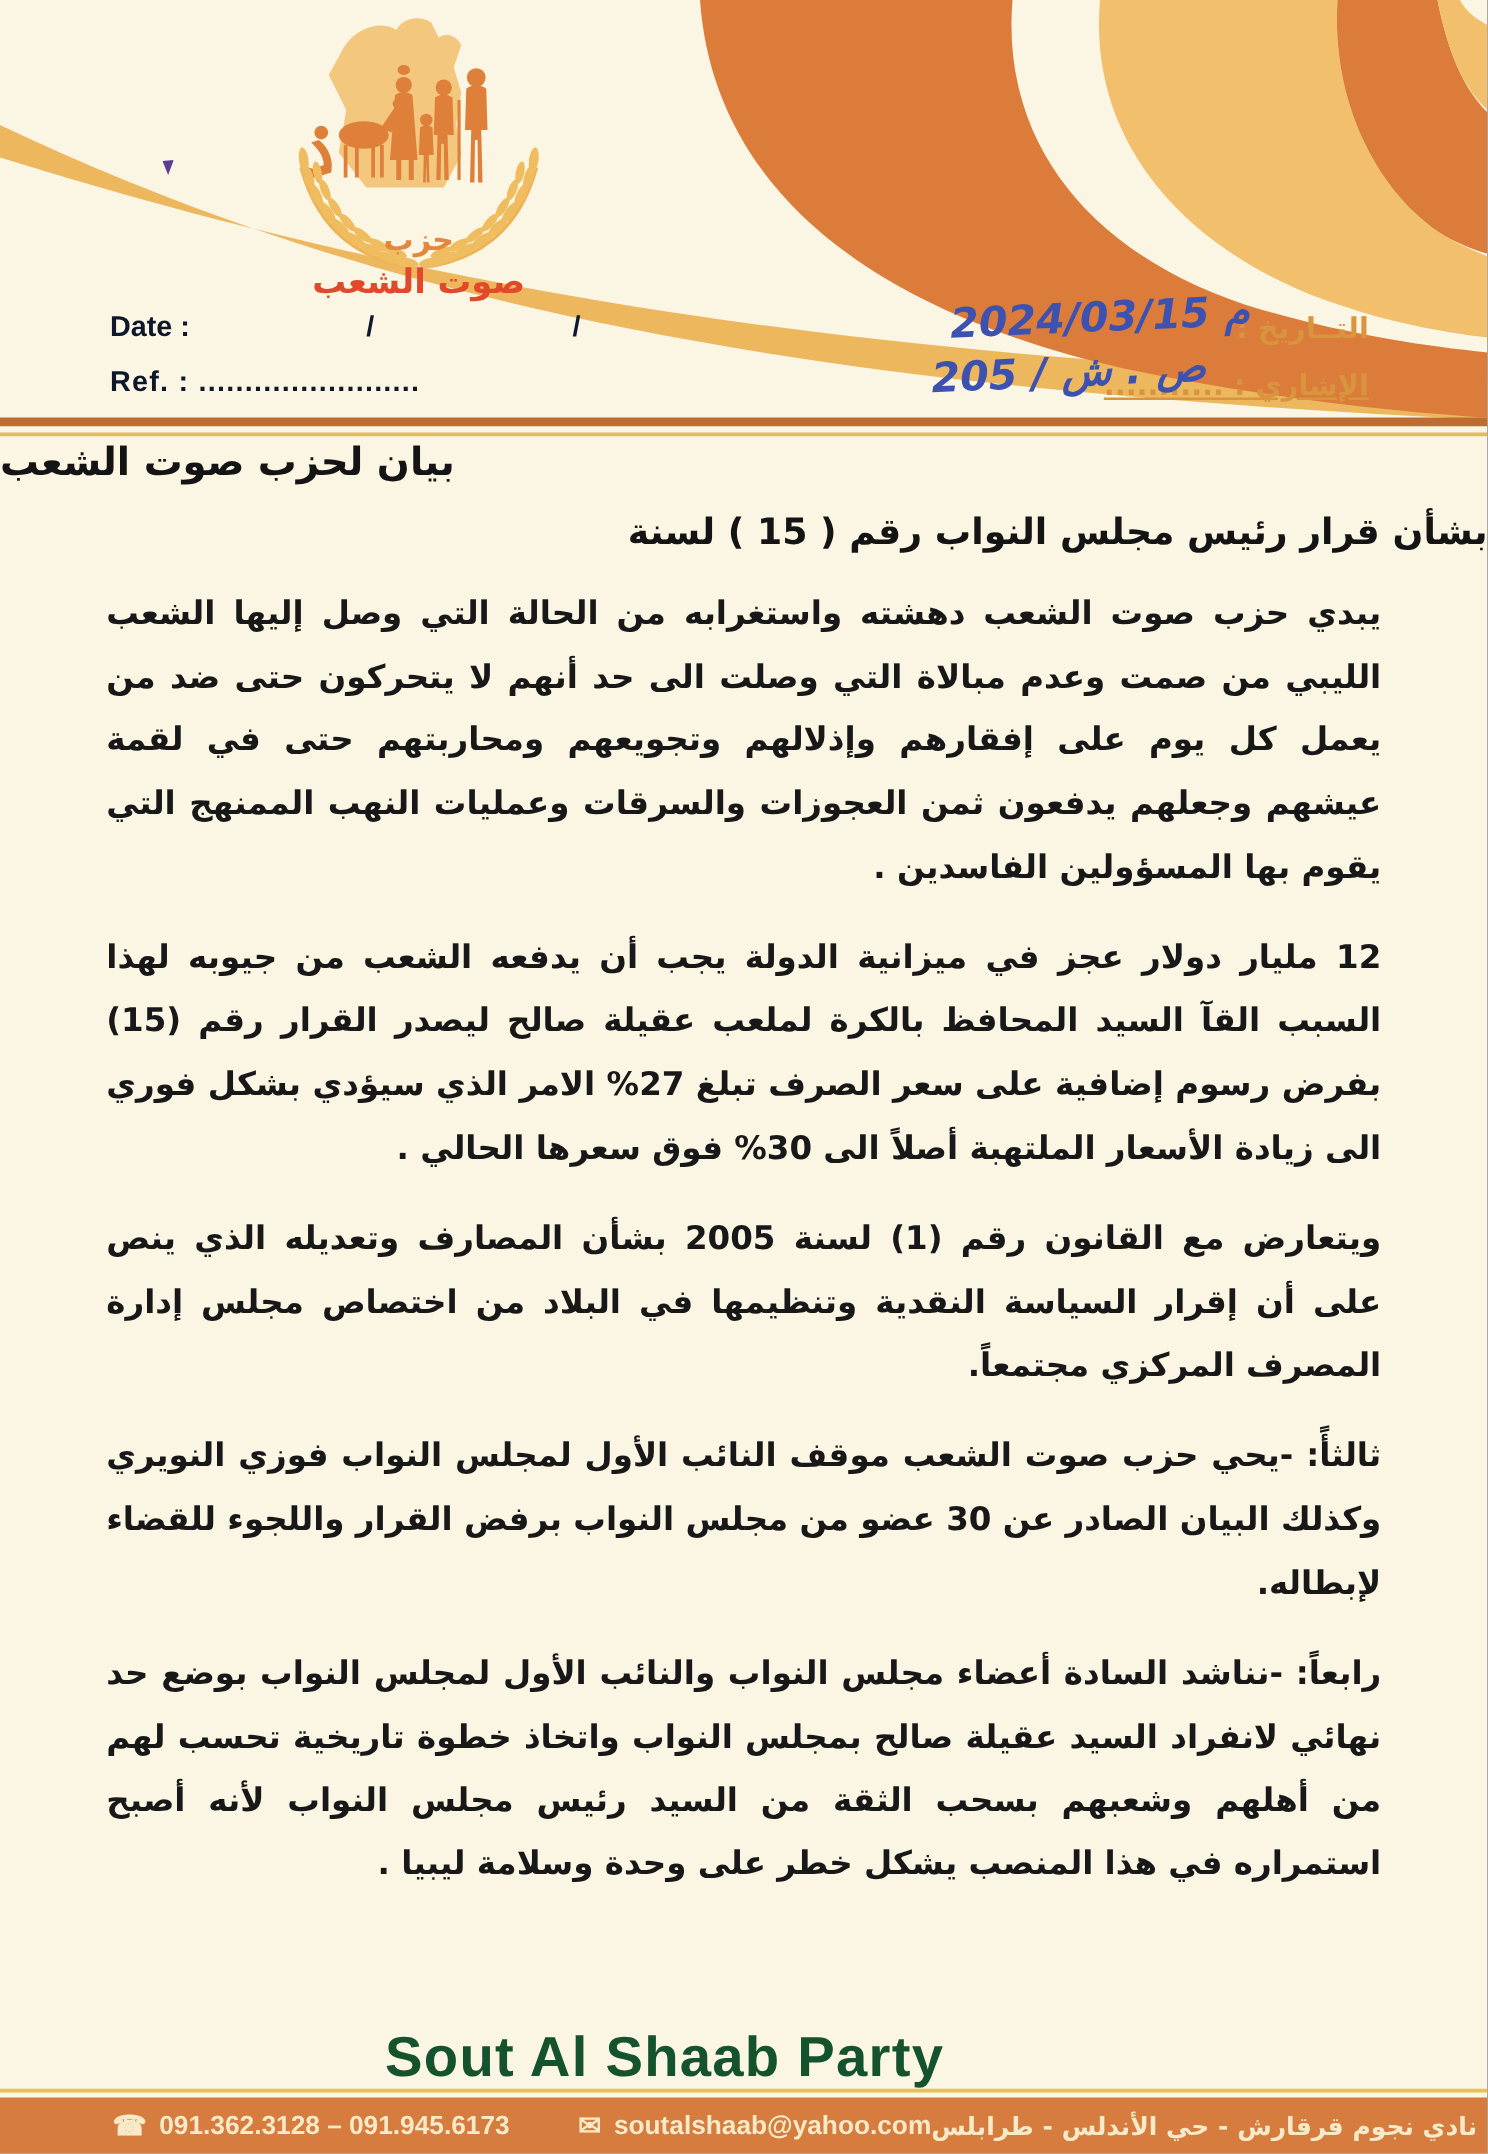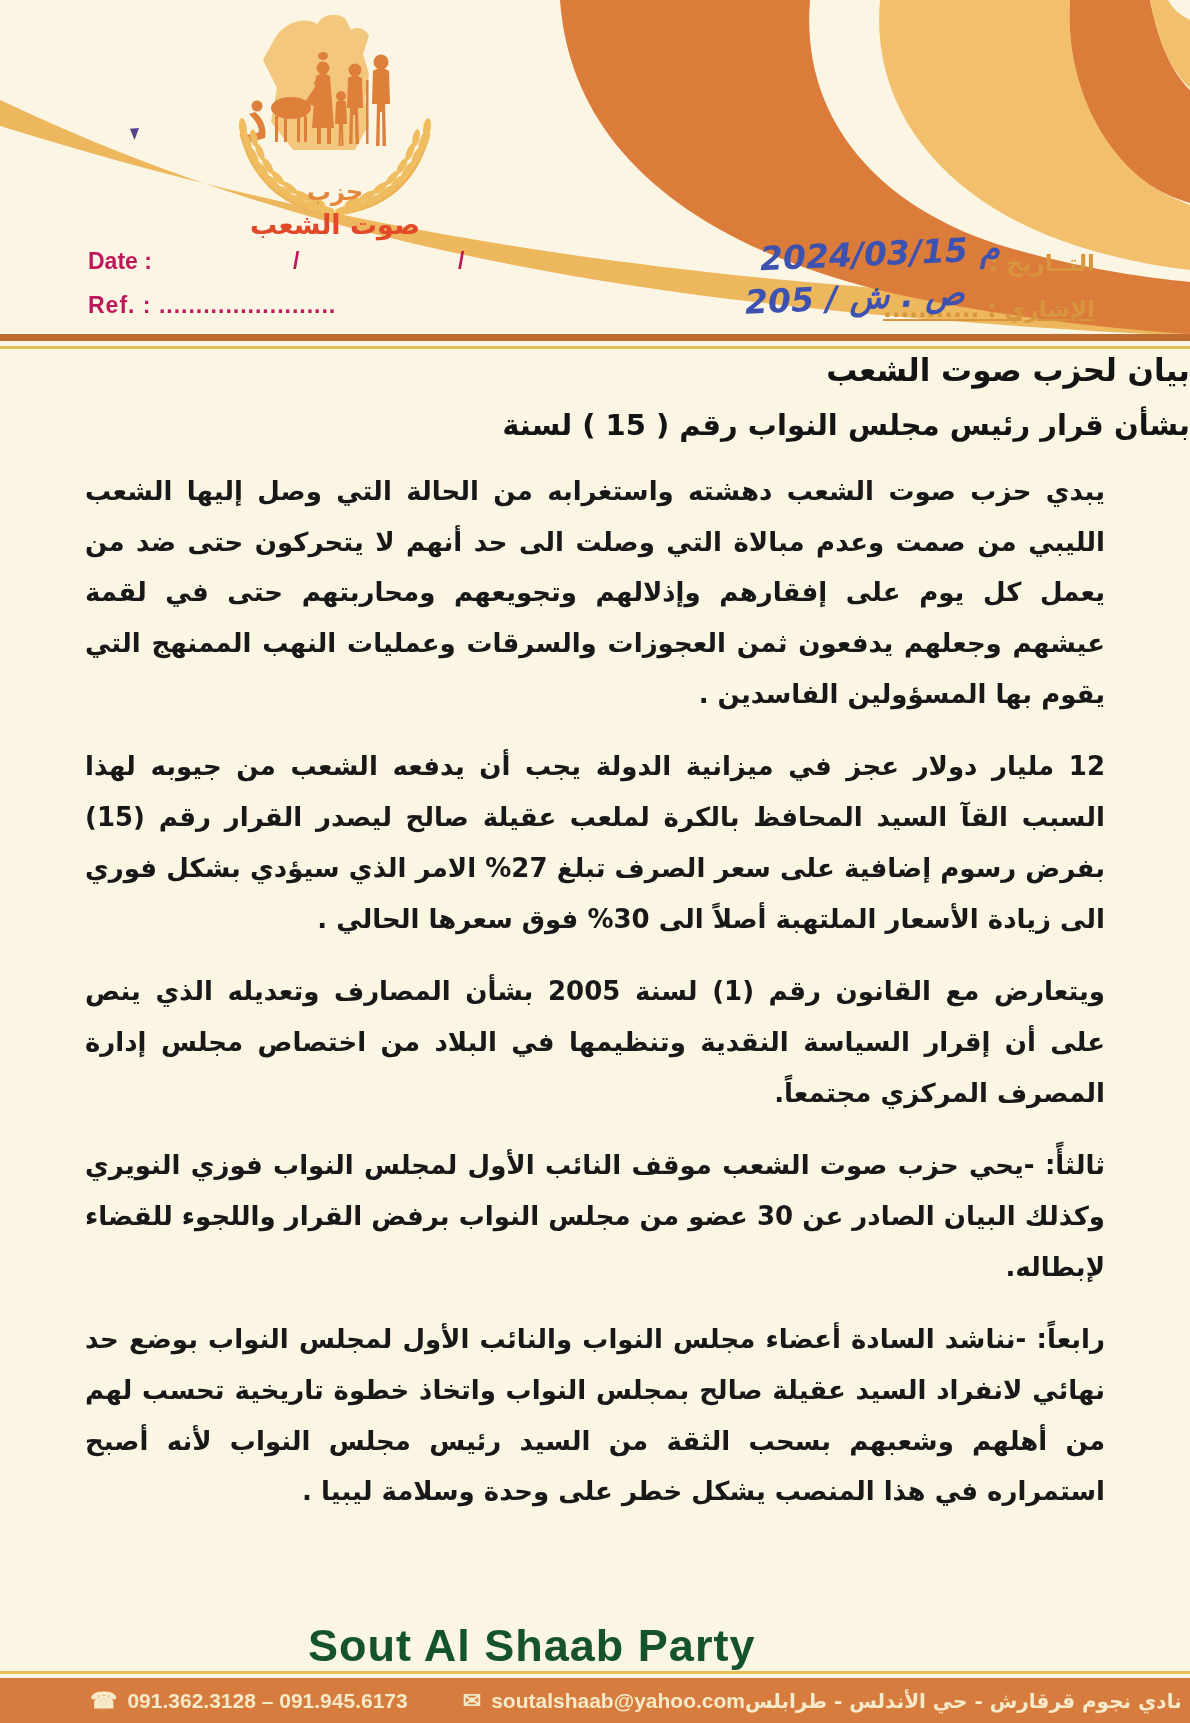--- a/index.html
+++ b/index.html
@@ -6,41 +6,41 @@
   .page{
     position:relative;width:1190px;height:1723px;margin:0 auto;
     background:#FBF5E3;overflow:hidden;
     font-family:"DejaVu Sans",sans-serif;
   }
   .header-art{position:absolute;top:0;left:0;}
   .logo{position:absolute;top:4px;left:205px;}
   .ink-speck{position:absolute;left:130px;top:128px;width:9px;height:12px;
     background:#5a3e8f;clip-path:polygon(50% 100%,0 6%,100% 0);}
   
-  .field-en{position:absolute;left:88px;color:#be185d;
+  .field-en{position:absolute;left:88px;color:#0f172a;
     font-family:"Liberation Sans",sans-serif;font-weight:bold;font-size:23px;}
   .date-row-en{top:248px;width:420px;}
   .date-row-en .slash1{position:absolute;left:205px;}
   .date-row-en .slash2{position:absolute;left:370px;}
   .ref-row-en{top:292px;letter-spacing:1px;text-align:center;}
   
   .field-ar{position:absolute;right:95px;color:#D8953E;direction:rtl;
     font-weight:bold;font-size:23px;}
   .date-row-ar{top:250px;}
   .ref-row-ar{top:296px;text-decoration:underline;}
   .dots-ar{color:#D8953E;letter-spacing:2px;}
   .handwriting{position:absolute;color:#3D52B0;font-style:italic;font-weight:bold;
     transform:rotate(-2.5deg);}
   .hw-date{top:234px;right:190px;font-size:33px;letter-spacing:2px;}
   .hw-ref{top:278px;right:225px;font-size:33px;letter-spacing:1px;direction:rtl;}
   
   .rule-main{position:absolute;top:334px;left:0;width:100%;height:7px;background:#BE6C31;}
   .rule-gold{position:absolute;top:346px;left:0;width:100%;height:3px;background:#DFBE58;}
   
-  .doc-title{position:absolute;top:352px;left:0;width:100%;text-align:right;direction:rtl;
+  .doc-title{position:absolute;top:352px;left:0;width:100%;text-align:left;direction:rtl;
     font-size:31px;font-weight:bold;color:#141414;}
   .doc-subtitle{position:absolute;top:408px;left:0;width:100%;direction:rtl;
     font-size:29px;font-weight:bold;color:#141414;}
   .doc-body{position:absolute;top:466px;left:85px;right:85px;direction:rtl;
     text-align:justify;color:#181818;font-size:26px;font-weight:bold;line-height:1.95;}
   .doc-body p{margin:0 0 22px 0;}
   .doc-body .lead{font-weight:bold;}
   
   .party-en{position:absolute;top:1620px;left:308px;
     font-family:"Liberation Sans",sans-serif;font-size:45px;font-weight:bold;

